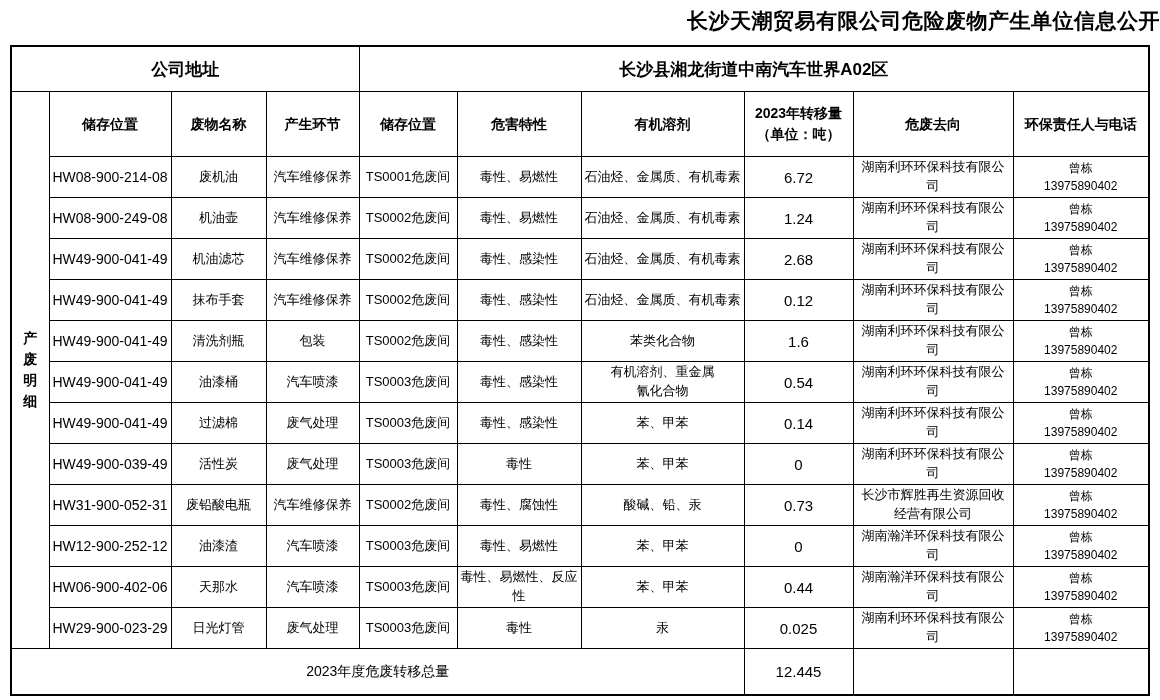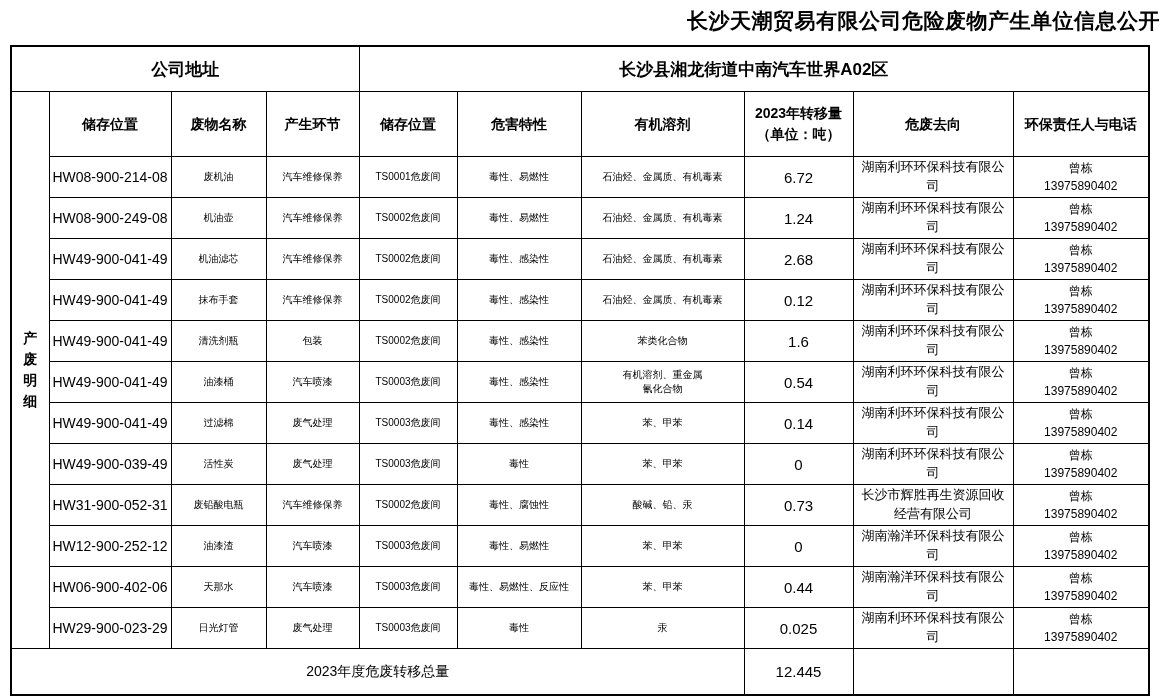--- a/index.html
+++ b/index.html
@@ -22,21 +22,21 @@
   }
   tr.company-row td { height:42px; font-size:17px; font-weight:bold; }
   tr.colhead-row td { height:62px; font-size:14px; font-weight:bold; white-space:pre-line; line-height:1.5; }
   tr.data-row td { height:38px; }
   tr.footer-row td { height:43px; }
   td.section-cell {
     font-size:16px; font-weight:bold; white-space:pre-line; line-height:3.3;
     vertical-align:middle;
   }
   td.code-cell   { font-size:14px;margin-top:48px; }
-  td.cn-cell     { font-size:10px; line-height:1.45; }
+  td.cn-cell     { font-size:13px; line-height:1.45; }
   td.amount-cell { font-size:15px; }
   td.dest-cell   { font-size:13px; line-height:1.45;margin-left:46px; }
   td.contact-cell{ font-size:12px; white-space:pre-line; line-height:1.5; }
   td.footer-label-cell { font-size:14px; }
   td.footer-total-cell { font-size:15px; }
 </style>
 </head>
 <body>
 
 <div class="page-title">长沙天潮贸易有限公司危险废物产生单位信息公开</div>

